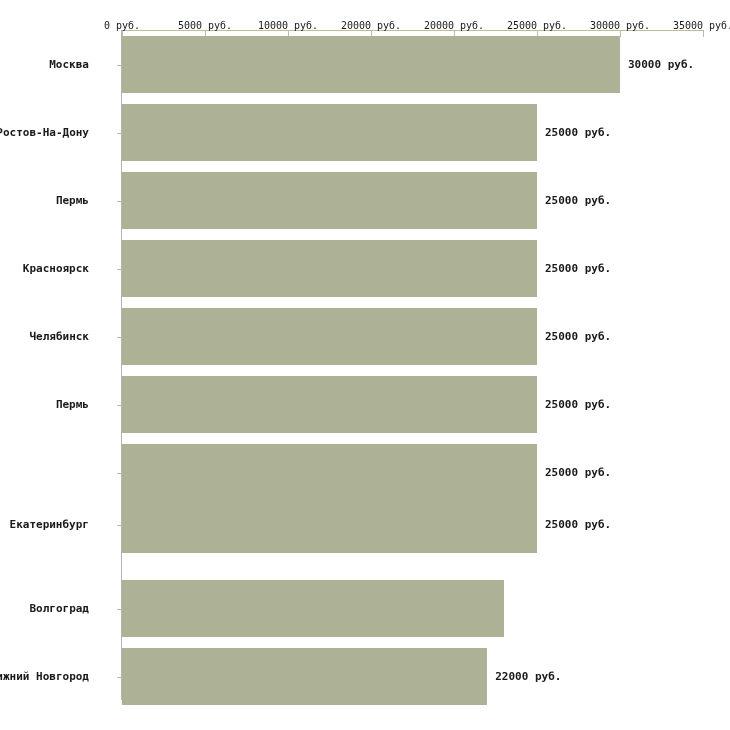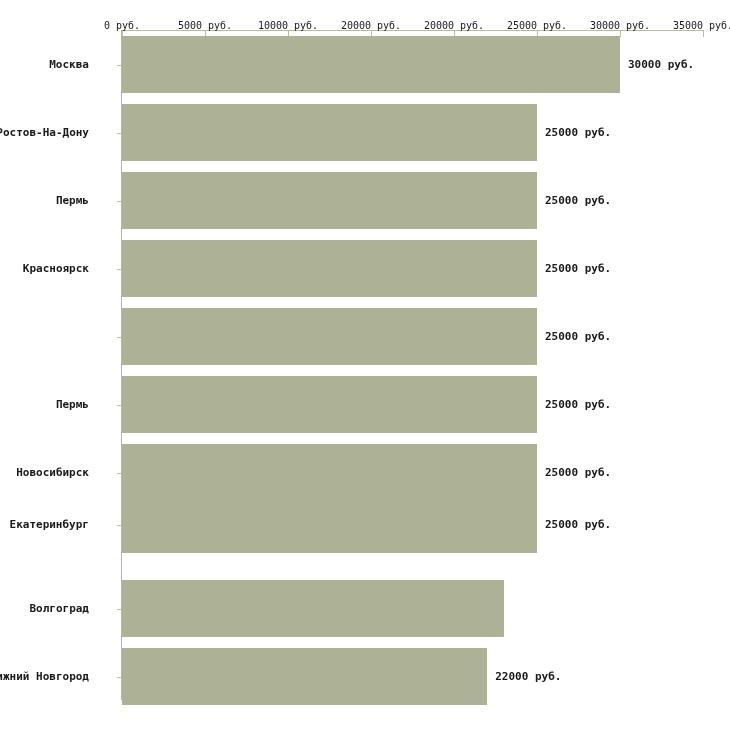--- a/index.html
+++ b/index.html
@@ -144,32 +144,32 @@
         <div class="bar" style="width: 415px; background: rgb(173, 177, 149);"></div>
         <div class="bar-value" style="left: 537px;">25000 руб.</div>
       </div>
       <div class="bar-row" style="top: 240px; height: 57px;">
         <div class="cat-label">Красноярск</div>
         <div class="cat-tick" style="top: 28.5px;"></div>
         <div class="bar" style="width: 415px; background: rgb(173, 177, 149);"></div>
         <div class="bar-value" style="left: 537px;">25000 руб.</div>
       </div>
       <div class="bar-row" style="top: 308px; height: 57px;">
+        <div class="cat-label">Челябинск</div>
         <div class="cat-tick" style="top: 28.5px;"></div>
         <div class="bar" style="width: 415px; background: rgb(173, 177, 149);"></div>
         <div class="bar-value" style="left: 537px;">25000 руб.</div>
       </div>
       <div class="bar-row" style="top: 376px; height: 57px;">
         <div class="cat-label">Пермь</div>
         <div class="cat-tick" style="top: 28.5px;"></div>
         <div class="bar" style="width: 415px; background: rgb(173, 177, 149);"></div>
         <div class="bar-value" style="left: 537px;">25000 руб.</div>
       </div>
       <div class="bar-row" style="top: 444px; height: 57px;">
-        <div class="cat-label">Новосибирск</div>
         <div class="cat-tick" style="top: 28.5px;"></div>
         <div class="bar" style="width: 415px; background: rgb(173, 177, 149);"></div>
         <div class="bar-value" style="left: 537px;">25000 руб.</div>
       </div>
       <div class="bar-row" style="top: 496px; height: 51px;">
         <div class="cat-label">Екатеринбург</div>
         <div class="cat-tick" style="top: 28.5px;"></div>
         <div class="bar" style="width: 415px; background: rgb(173, 177, 149);"></div>
         <div class="bar-value" style="left: 537px;">25000 руб.</div>
       </div>

